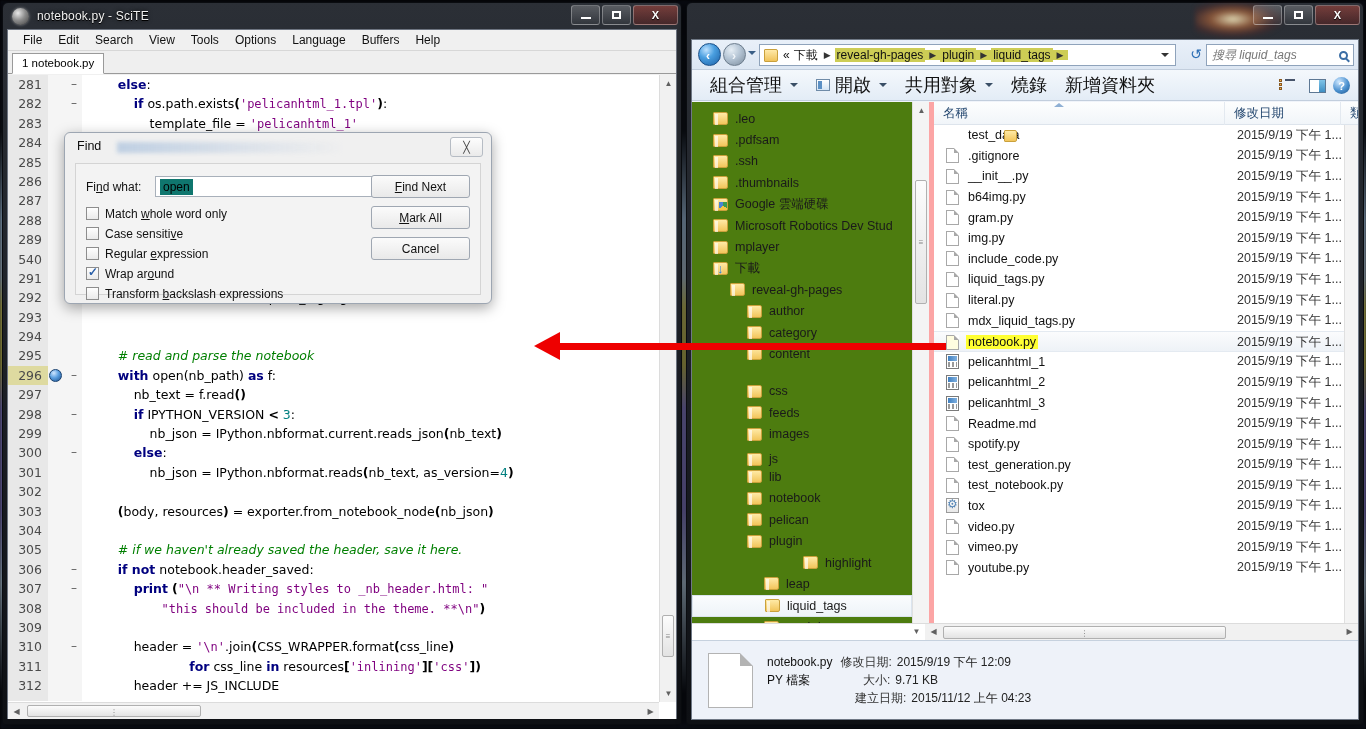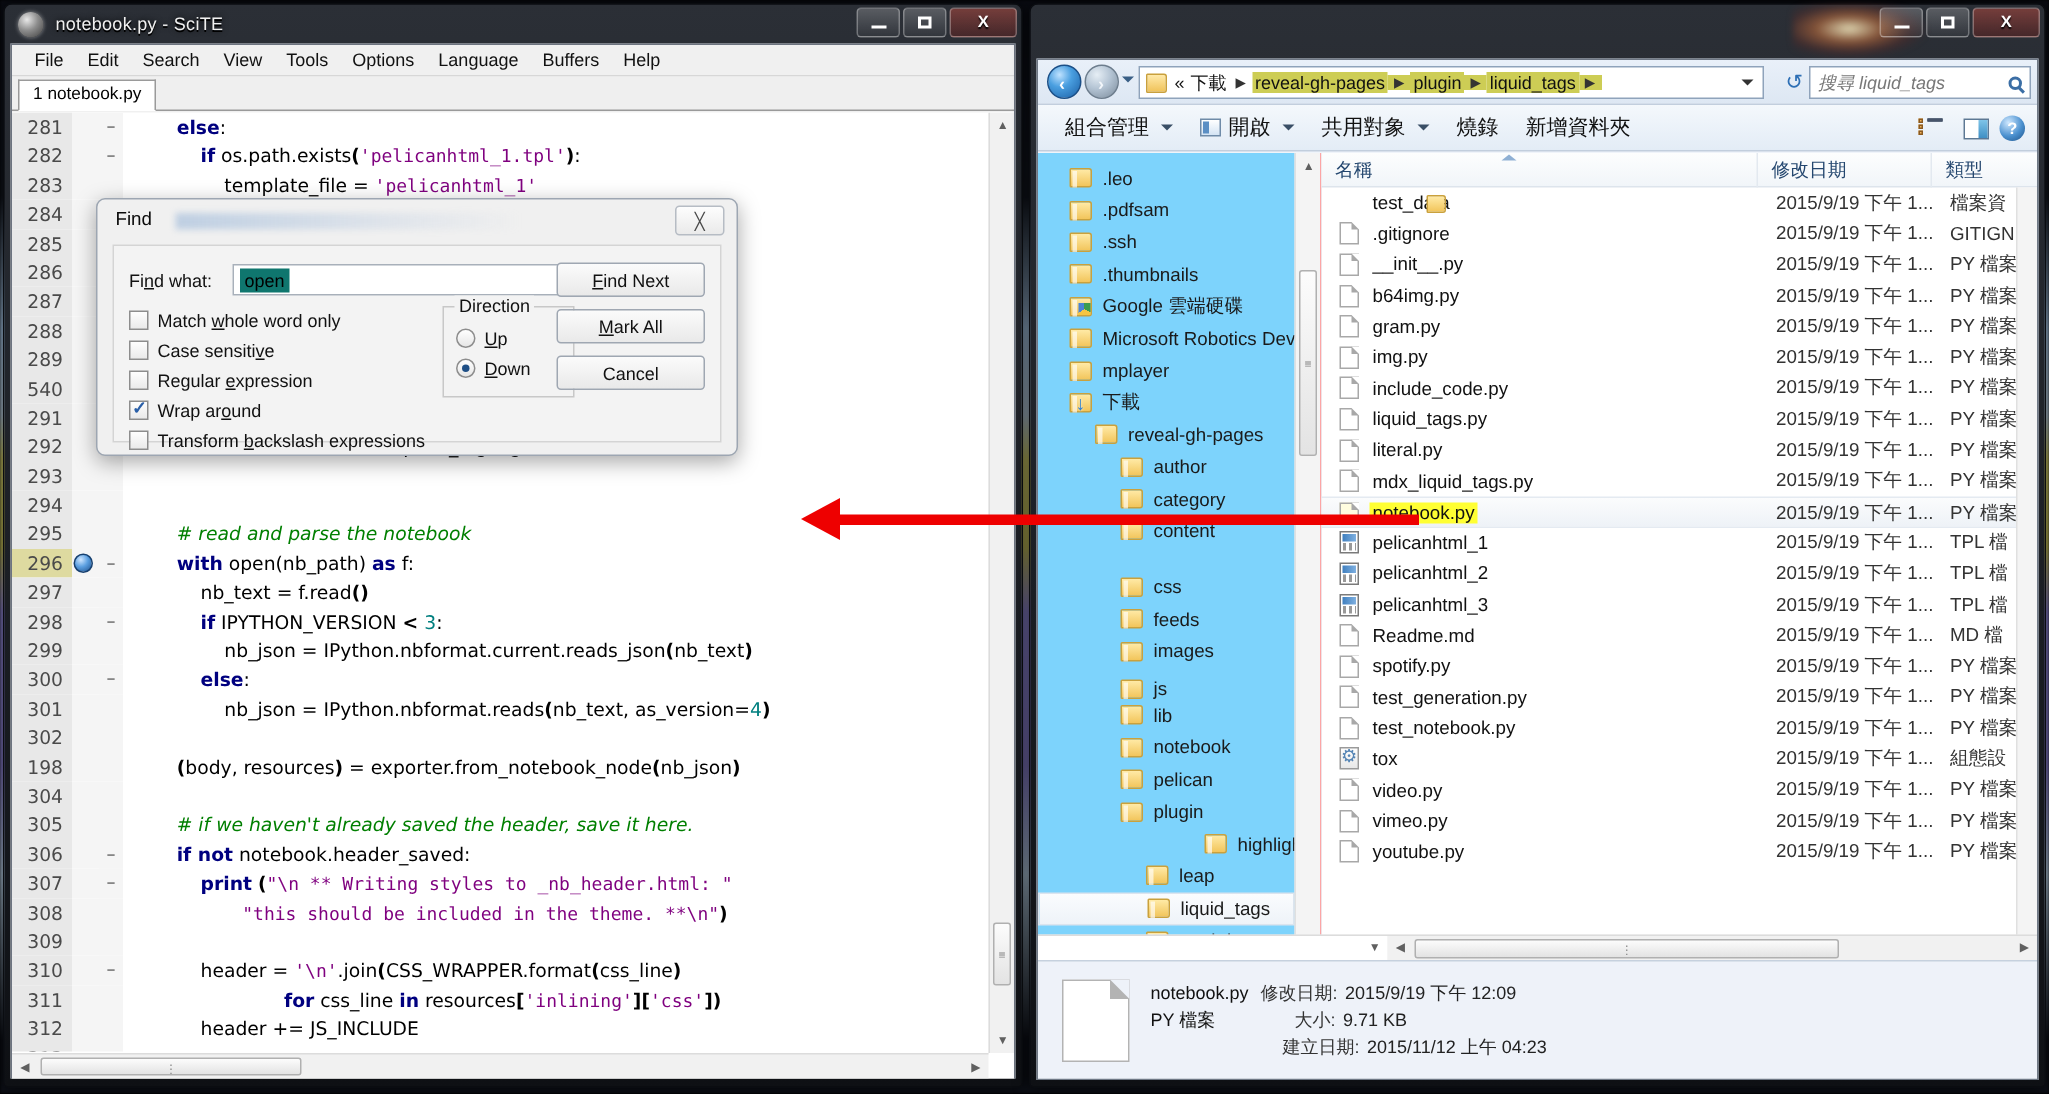--- a/index.html
+++ b/index.html
@@ -303,21 +303,21 @@
     width: 5px; height: 2px; background: #3b6ea5; transform: rotate(45deg);
   }
   
   .cmdbar {
     position: relative; height: 31px;
     background: linear-gradient(180deg,#f4f8fc,#e3ecf6);
     border-bottom: 1px solid #c2cedd;
     display: flex; align-items: center; padding-left: 10px; gap: 2px;
   }
   .cmd {
-    font-size: 14px; color: #111; padding: 4px 8px; white-space: nowrap;
+    font-size: 18px; color: #111; padding: 4px 8px; white-space: nowrap;
     display: flex; align-items: center; gap: 5px;
   }
   .cmd .car {
     width: 0; height: 0; border-left: 4px solid transparent;
     border-right: 4px solid transparent; border-top: 4px solid #3a4f66; margin-left: 3px;
   }
   .ico-open {
     width: 14px; height: 12px; background: linear-gradient(180deg,#fff,#d4e4f4);
     border: 1px solid #6f8ba8; position: relative;
   }
@@ -350,22 +350,22 @@
     color: #fff; font-size: 11px; font-weight: bold;
     display: flex; align-items: center; justify-content: center;
   }
 
   
   .exp-content {
     position: absolute; left: 0; right: 0; top: 62px; bottom: 79px;
     display: flex; background: #fff;
   }
   .tree-pane {
-    width: 189px; background: #7dd3fc; position: relative; overflow: hidden;
-    border-right: 1px solid #fca5a5;
+    width: 242px; background: #4d7c0f; position: relative; overflow: hidden;
+    border-right: 5px solid #fca5a5;
   }
   .tree-list { position: absolute; left: 0; top: 0; right: 17px; top: 6px; }
   .tnode {
     height: 21.4px; display: flex; align-items: center; font-size: 12.5px; color: #1a1a1a;
     padding-left: 4px; white-space: nowrap;
   }
   .tnode.sel {
     background: linear-gradient(180deg,#fafcfe,#eef3f8);
     border: 1px solid #dbe4ee; height: 22px;
   }
@@ -552,21 +552,21 @@
             <div class="cline"><div class="gutterbg"></div><div class="lnum">293</div><div class="ctext"></div></div>
             <div class="cline"><div class="gutterbg"></div><div class="lnum">294</div><div class="ctext"></div></div>
             <div class="cline"><div class="gutterbg"></div><div class="lnum">295</div><div class="ctext">        <span class="cmt"># read and parse the notebook</span></div></div>
             <div class="cline"><div class="gutterbg"></div><div class="lnum hl">296</div><div class="marker"></div><div class="fold">–</div><div class="ctext">        <span class="kw">with</span> open(nb_path) <span class="kw">as</span> f:</div></div>
             <div class="cline"><div class="gutterbg"></div><div class="lnum">297</div><div class="ctext">            nb_text = f.read<span class="op">()</span></div></div>
             <div class="cline"><div class="gutterbg"></div><div class="lnum">298</div><div class="fold">–</div><div class="ctext">            <span class="kw">if</span> IPYTHON_VERSION <span class="op">&lt;</span> <span class="num">3</span>:</div></div>
             <div class="cline"><div class="gutterbg"></div><div class="lnum">299</div><div class="ctext">                nb_json = IPython.nbformat.current.reads_json<span class="op">(</span>nb_text<span class="op">)</span></div></div>
             <div class="cline"><div class="gutterbg"></div><div class="lnum">300</div><div class="fold">–</div><div class="ctext">            <span class="kw">else</span>:</div></div>
             <div class="cline"><div class="gutterbg"></div><div class="lnum">301</div><div class="ctext">                nb_json = IPython.nbformat.reads<span class="op">(</span>nb_text, as_version=<span class="num">4</span><span class="op">)</span></div></div>
             <div class="cline"><div class="gutterbg"></div><div class="lnum">302</div><div class="ctext"></div></div>
-            <div class="cline"><div class="gutterbg"></div><div class="lnum">198</div><div class="ctext">        <span class="op">(</span>body, resources<span class="op">)</span> = exporter.from_notebook_node<span class="op">(</span>nb_json<span class="op">)</span></div></div>
+            <div class="cline"><div class="gutterbg"></div><div class="lnum">303</div><div class="ctext">        <span class="op">(</span>body, resources<span class="op">)</span> = exporter.from_notebook_node<span class="op">(</span>nb_json<span class="op">)</span></div></div>
             <div class="cline"><div class="gutterbg"></div><div class="lnum">304</div><div class="ctext"></div></div>
             <div class="cline"><div class="gutterbg"></div><div class="lnum">305</div><div class="ctext">        <span class="cmt"># if we haven't already saved the header, save it here.</span></div></div>
             <div class="cline"><div class="gutterbg"></div><div class="lnum">306</div><div class="fold">–</div><div class="ctext">        <span class="kw">if not</span> notebook.header_saved:</div></div>
             <div class="cline"><div class="gutterbg"></div><div class="lnum">307</div><div class="fold">–</div><div class="ctext">            <span class="kw">print</span> <span class="op">(</span><span class="str">"\n ** Writing styles to _nb_header.html: "</span></div></div>
             <div class="cline"><div class="gutterbg"></div><div class="lnum">308</div><div class="ctext">                   <span class="str">"this should be included in the theme. **\n"</span><span class="op">)</span></div></div>
             <div class="cline"><div class="gutterbg"></div><div class="lnum">309</div><div class="ctext"></div></div>
             <div class="cline"><div class="gutterbg"></div><div class="lnum">310</div><div class="fold">–</div><div class="ctext">            header = <span class="str">'\n'</span>.join<span class="op">(</span>CSS_WRAPPER.format<span class="op">(</span>css_line<span class="op">)</span></div></div>
             <div class="cline"><div class="gutterbg"></div><div class="lnum">311</div><div class="ctext">                          <span class="kw">for</span> css_line <span class="kw">in</span> resources<span class="op">[</span><span class="str">'inlining'</span><span class="op">][</span><span class="str">'css'</span><span class="op">])</span></div></div>
             <div class="cline"><div class="gutterbg"></div><div class="lnum">312</div><div class="ctext">            header += JS_INCLUDE</div></div>
             <div class="cline"><div class="gutterbg"></div><div class="lnum">313</div><div class="ctext"></div></div>
@@ -612,29 +612,20 @@
       <div class="cbrow" style="top:83px;">
         <span class="cbox"></span>Regular <u>e</u>xpression
       </div>
       <div class="cbrow" style="top:103px;">
         <span class="cbox checked"></span>Wrap ar<u>o</u>und
       </div>
       <div class="cbrow" style="top:123px;">
         <span class="cbox"></span>Transform <u>b</u>ackslash expressions
       </div>
 
-      <div class="group">
-        <span class="legend">Direction</span>
-        <div class="cbrow" style="left:8px; top:14px;">
-          <span class="radio"></span><u>U</u>p
-        </div>
-        <div class="cbrow" style="left:8px; top:34px;">
-          <span class="radio on"></span><u>D</u>own
-        </div>
-      </div>
 
       <div class="fbtn" style="top:11px;">
           <span><u>F</u>ind Next</span>
         </div>
       <div class="fbtn" style="top:42px;">
           <span><u>M</u>ark All</span>
         </div>
       <div class="fbtn" style="top:73px;">Cancel</div>
     </div>
   </div>

